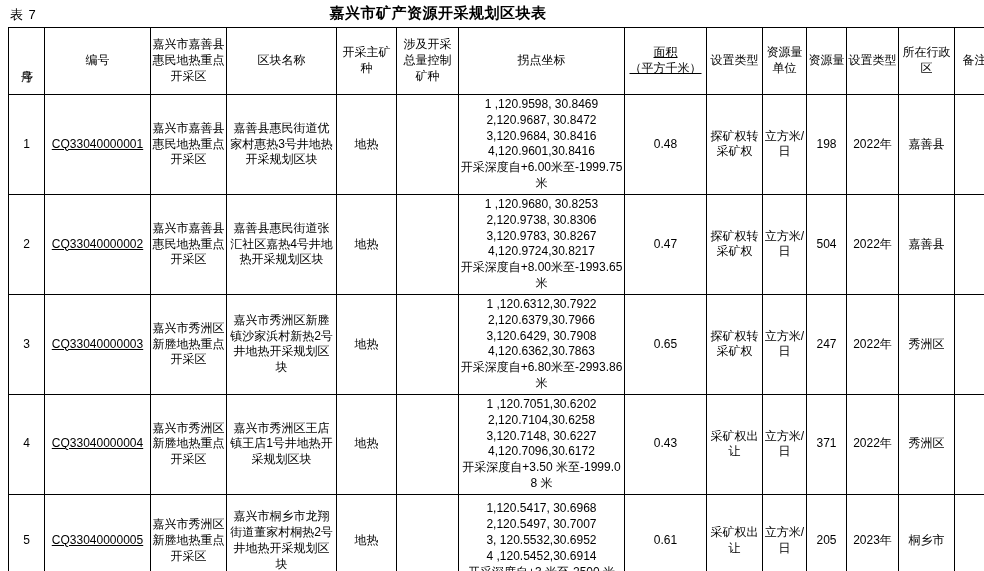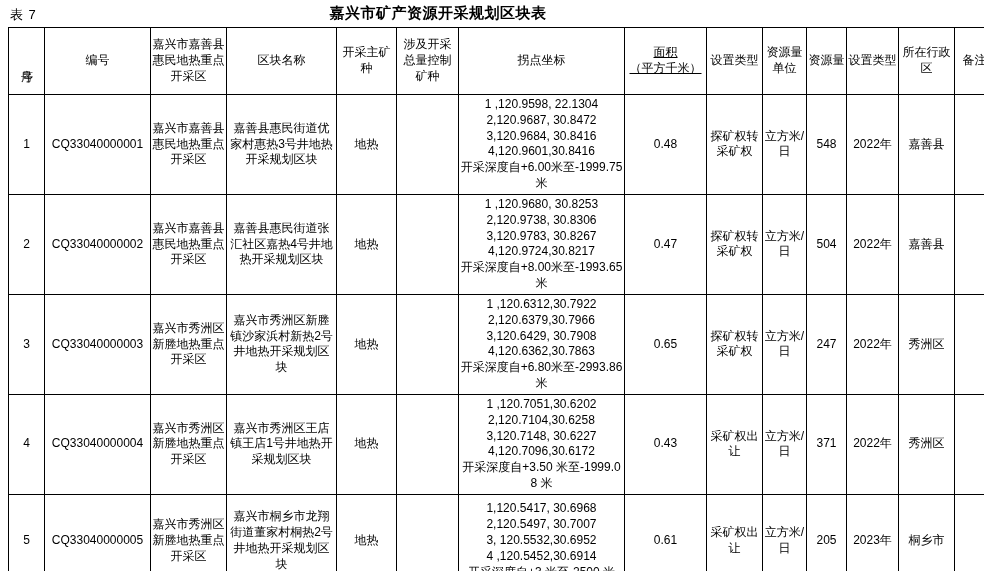--- a/index.html
+++ b/index.html
@@ -68,20 +68,21 @@
   .vert {
     writing-mode: vertical-rl;
     text-orientation: upright;
     letter-spacing: 2px;
     display: inline-block;
     line-height: 1.1;
   }
   .cell-left {
     text-align: left;
     padding-left: 3px;
+    text-decoration: underline;
   }
   .coord {
     text-align: left;
     padding-left: 10px;
     white-space: pre-line;
     font-size: 12px;
     line-height: 1.35;
   }
   .wrap-block {
     white-space: pre-line;
@@ -150,29 +151,29 @@
       </tr>
     </thead>
     <tbody>
       <tr>
         <td>1</td>
         <td class="cell-left">CQ33040000001</td>
         <td>嘉兴市嘉善县惠民地热重点开采区</td>
         <td>嘉善县惠民街道优家村惠热3号井地热开采规划区块</td>
         <td>地热</td>
         <td></td>
-        <td class="coord">1 ,120.9598, 22.1304
+        <td class="coord">1 ,120.9598, 30.8469
 2,120.9687, 30.8472
 3,120.9684, 30.8416
 4,120.9601,30.8416
 开采深度自+6.00米至-1999.75米</td>
         <td>0.48</td>
         <td>探矿权转采矿权</td>
         <td>立方米/日</td>
-        <td>548</td>
+        <td>198</td>
         <td>2022年</td>
         <td>嘉善县</td>
         <td></td>
       </tr>
       <tr>
         <td>2</td>
         <td class="cell-left">CQ33040000002</td>
         <td>嘉兴市嘉善县惠民地热重点开采区</td>
         <td>嘉善县惠民街道张汇社区嘉热4号井地热开采规划区块</td>
         <td>地热</td>

